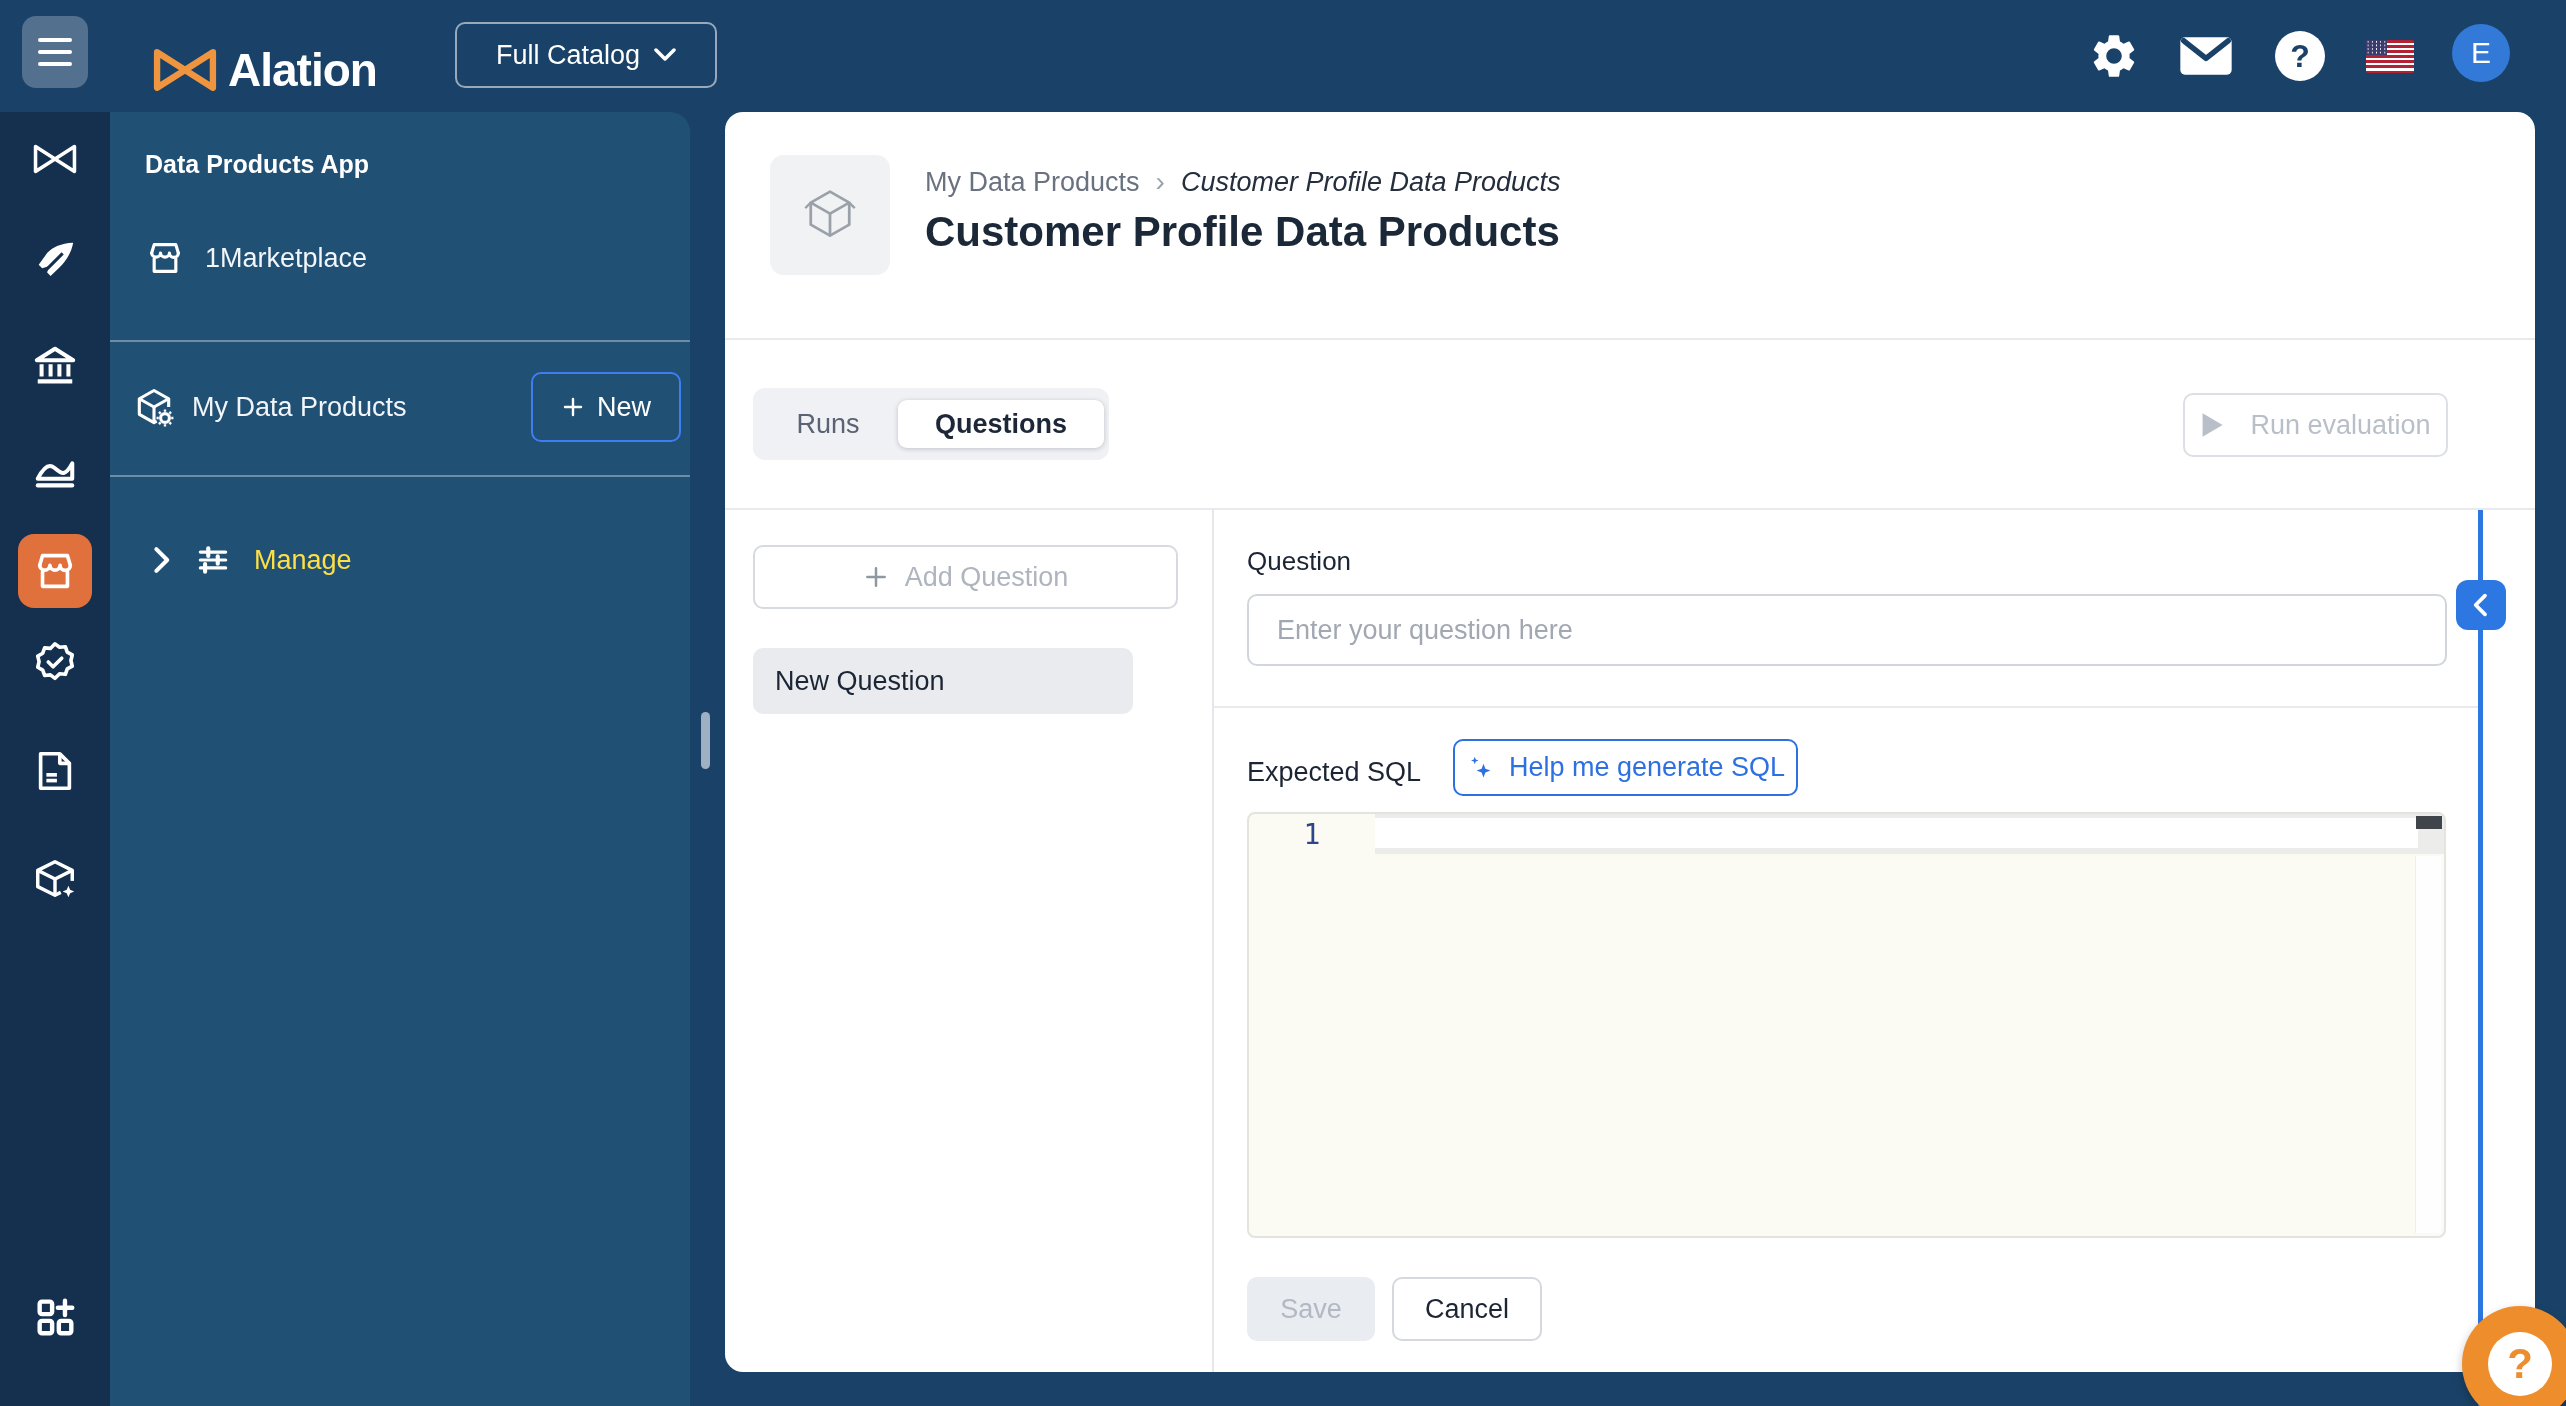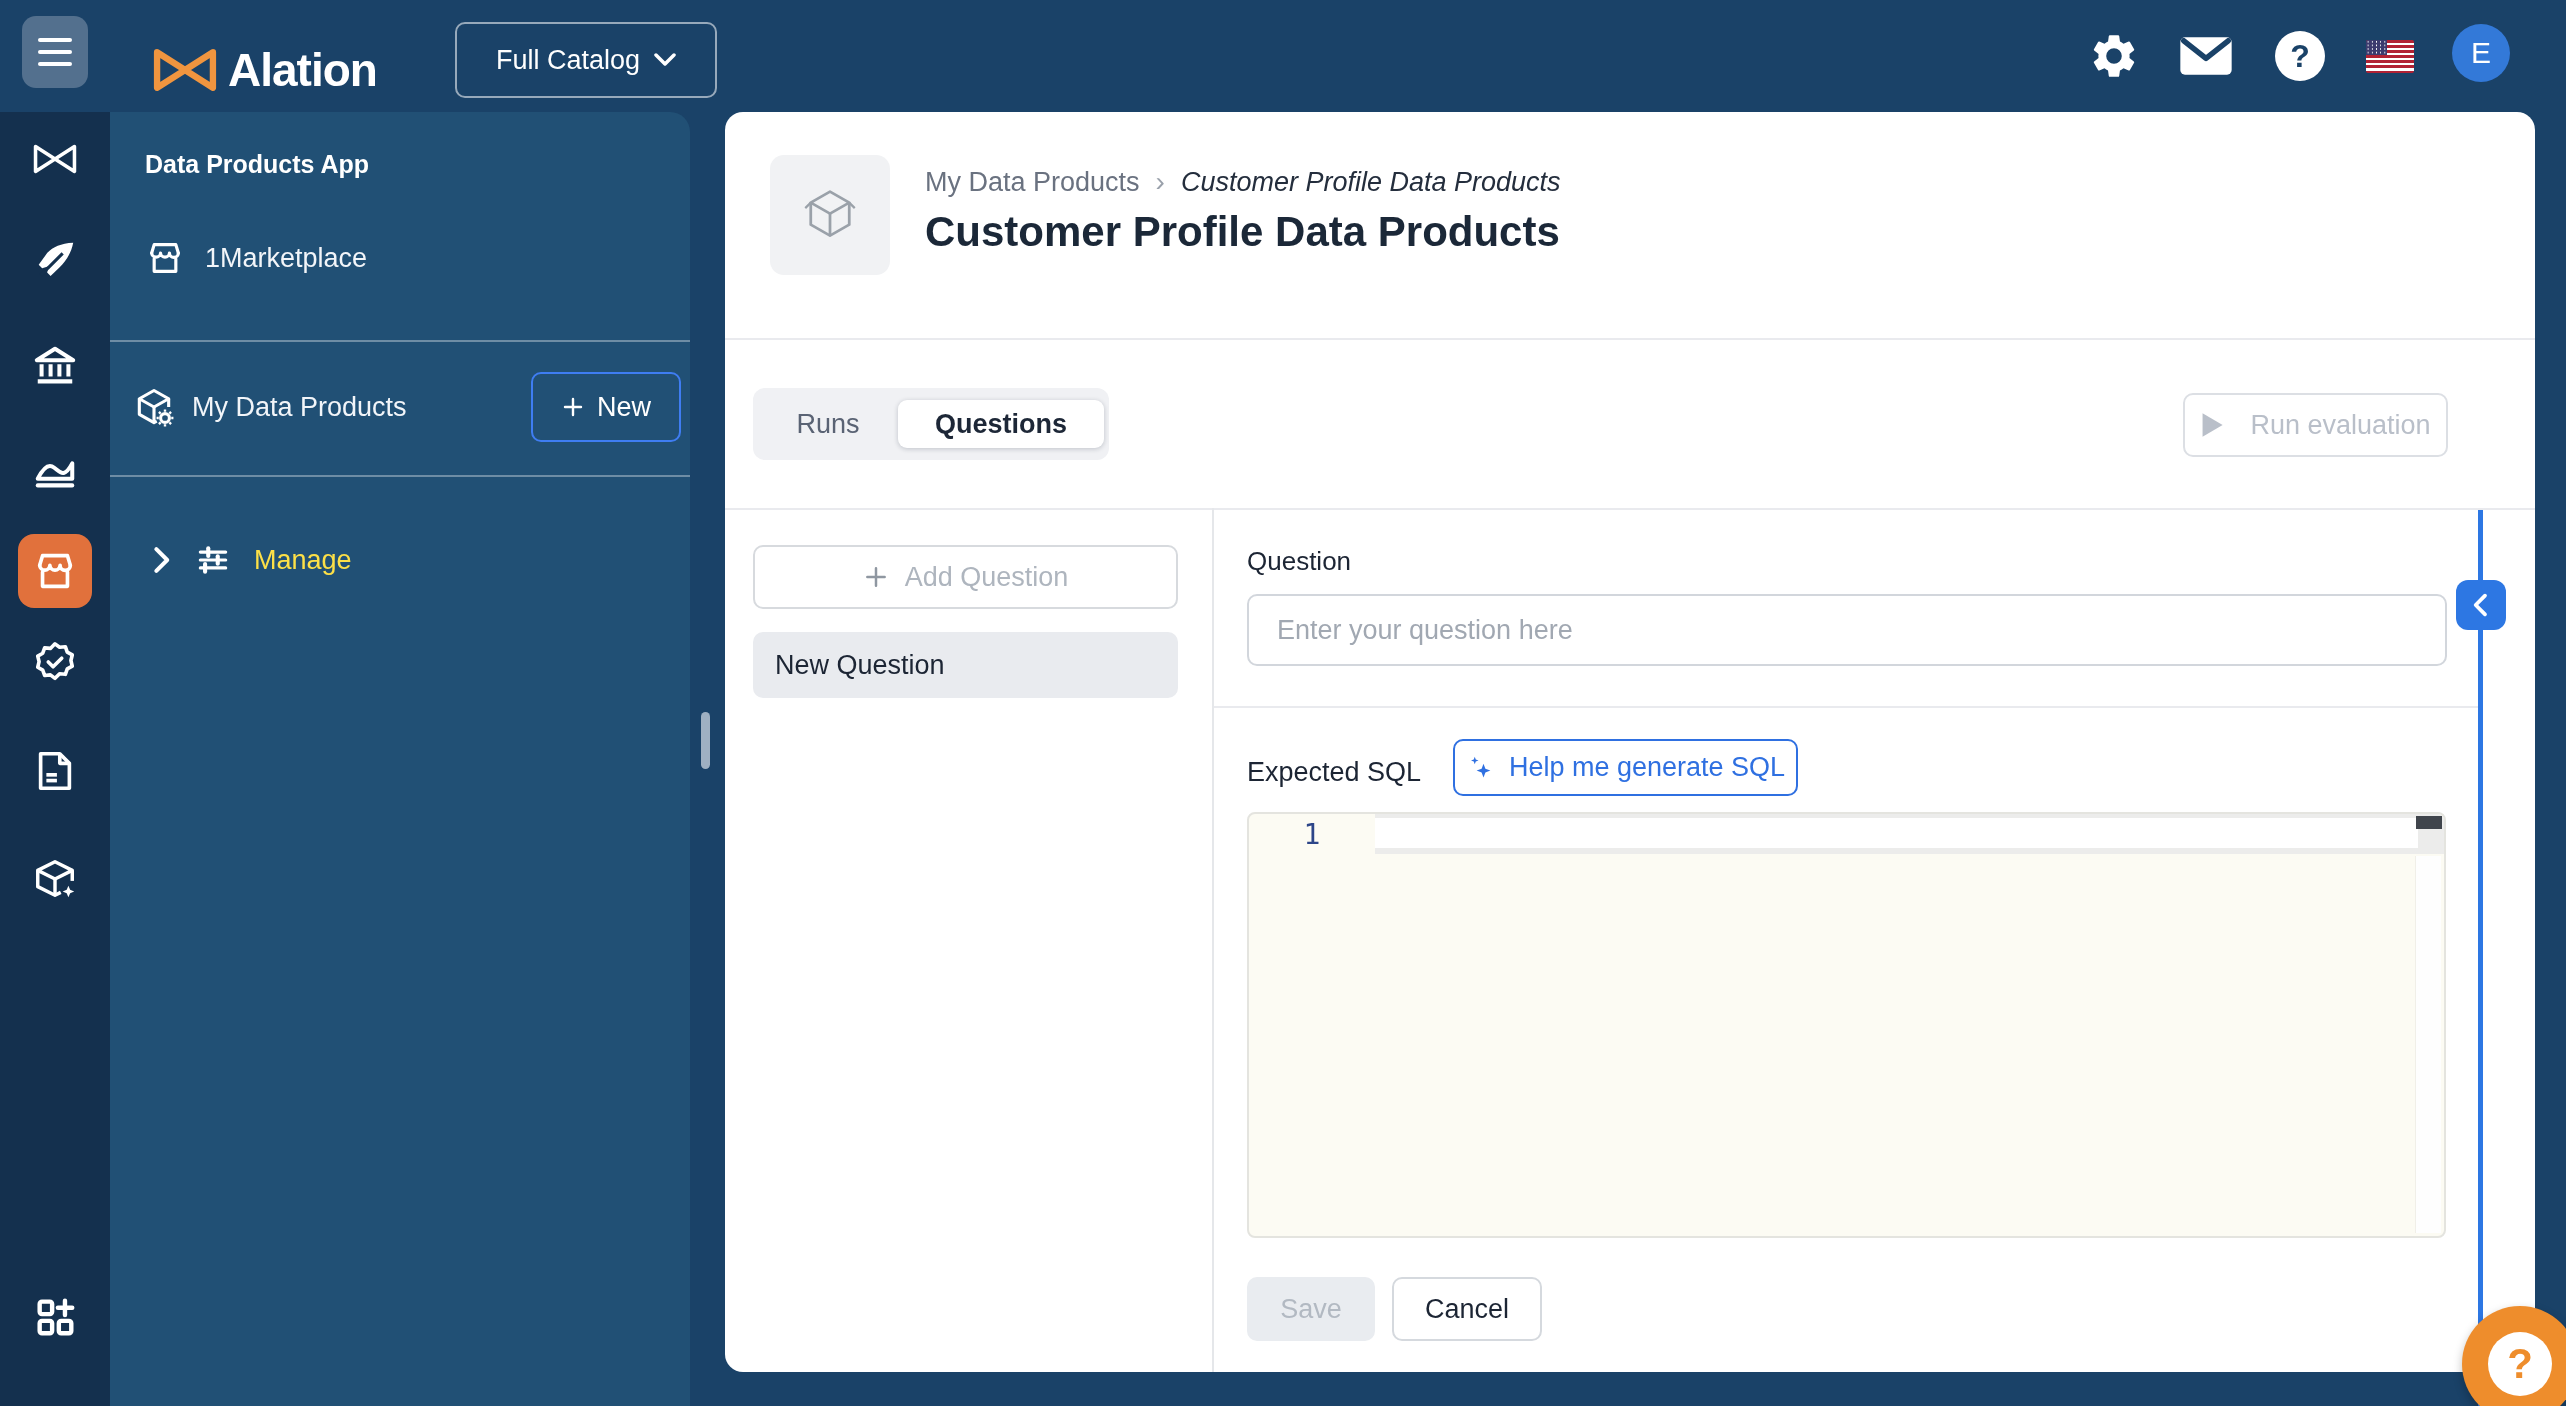--- a/index.html
+++ b/index.html
@@ -13,21 +13,21 @@
   .abs { position:absolute; }
   .flex { display:flex; align-items:center; }
 
   
   #topbar { left:0; top:0; width:2566px; height:112px; background:#1a4268; }
   #hamburger { left:22px; top:16px; width:66px; height:72px; border-radius:14px; background:#53708e;
     display:flex; flex-direction:column; justify-content:center; align-items:center; gap:8px; cursor:pointer; }
   #hamburger .bar { width:34px; height:4px; background:#fff; border-radius:2px; }
   #logo { left:152px; top:0; height:140px; gap:10px; }
   #logo-text { color:#fff; font-size:46px; font-weight:800; letter-spacing:-1px; }
-  #catalog-btn { left:455px; top:22px; width:262px; height:76px; border:2px solid rgba(255,255,255,.55);
+  #catalog-btn { left:455px; top:22px; width:262px; height:66px; border:2px solid rgba(255,255,255,.55);
     border-radius:10px; display:flex; align-items:center; justify-content:center; gap:14px; cursor:pointer; }
   #catalog-btn span { color:#fff; font-size:27px; }
   .topbar-icon { top:24px; width:56px; height:64px; display:flex; align-items:center; justify-content:center; cursor:pointer; }
   #help-disc { width:50px; height:50px; border-radius:50%; background:#fff; display:flex; align-items:center; justify-content:center; }
   #help-disc span { color:#1a4268; font-size:32px; font-weight:800; }
   #flag { width:48px; height:33px; position:relative; overflow:hidden; border-radius:2px;
     background:repeating-linear-gradient(180deg,#b22234 0 2.6px,#ffffff 2.6px 5.1px); }
   #flag .canton { position:absolute; left:0; top:0; width:21px; height:15px; background:#3c3b6e;
     background-image:radial-gradient(#fff 28%, transparent 32%); background-size:4.2px 3.6px; }
   #avatar { left:2452px; top:24px; width:58px; height:58px; border-radius:50%; background:#3379d8;
@@ -74,21 +74,21 @@
     display:flex; align-items:center; justify-content:center; color:#1d2737; font-size:27px; font-weight:700; cursor:pointer; }
 
   #run-eval-btn { left:1458px; top:281px; width:265px; height:64px; border:2px solid #dcdfe4; border-radius:10px;
     display:flex; align-items:center; justify-content:center; gap:26px; cursor:default; }
   #run-eval-btn span { color:#b9bfc9; font-size:27px; }
 
   
   #add-question-btn { left:28px; top:433px; width:425px; height:64px; border:2px solid #d7dade; border-radius:10px;
     display:flex; align-items:center; justify-content:center; gap:16px; cursor:pointer; background:#fff; }
   #add-question-btn span { color:#aeb5be; font-size:27px; }
-  #question-item { left:28px; top:520px; width:425px; height:66px; background:#e9ebef; border-radius:10px;
+  #question-item { left:28px; top:536px; width:380px; height:66px; background:#e9ebef; border-radius:10px;
     display:flex; align-items:center; padding-left:22px; cursor:pointer; }
   #question-item span { color:#1c2534; font-size:27px; }
   #v-divider { left:487px; top:396px; width:0; height:864px; border-left:2px solid #e5e7ea; }
 
   
   #q-label { left:522px; top:434px; color:#1c2534; font-size:26px; }
   #q-input { left:522px; top:482px; width:1200px; height:72px; border:2px solid #d2d6dc; border-radius:10px;
     padding:0 28px; font-size:27px; color:#1c2534; outline:none; font-family:"Liberation Sans",sans-serif; background:#fff; }
   #q-input::placeholder { color:#a1a8b2; }
   #divider-c { left:489px; top:594px; width:1266px; height:0; border-top:2px solid #e9eaee; position:absolute; }

